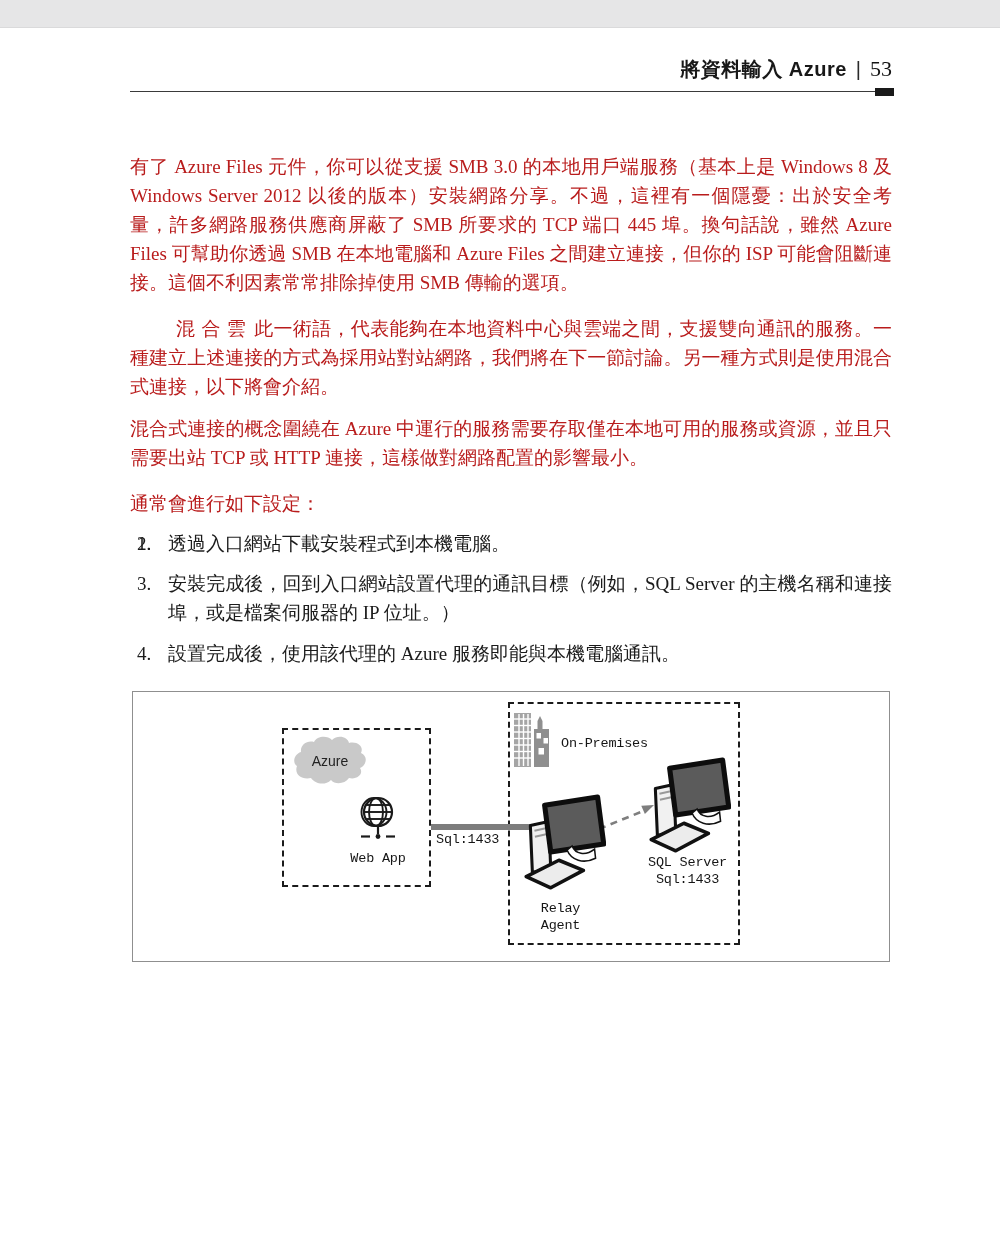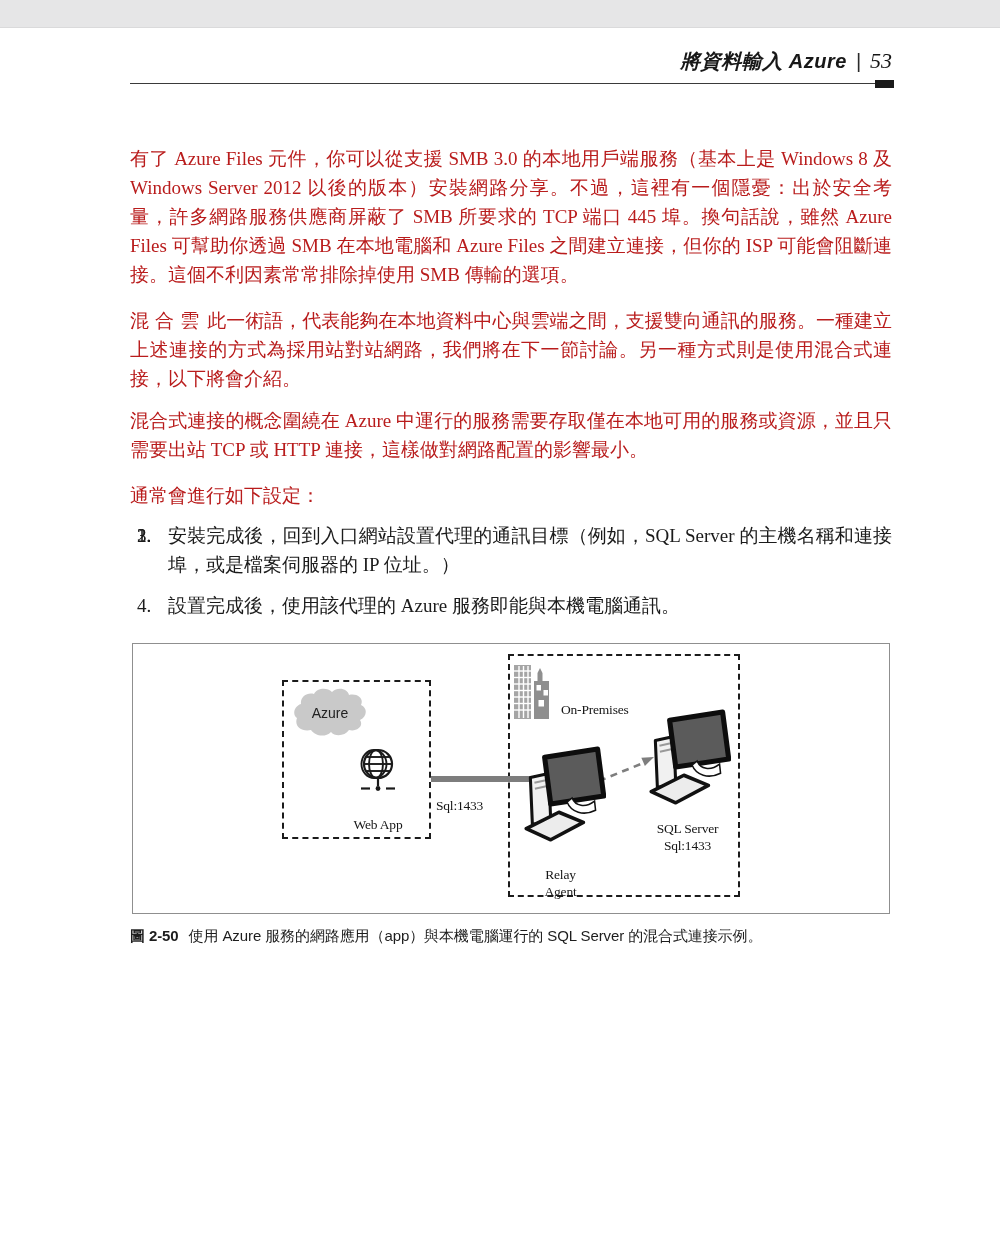--- a/index.html
+++ b/index.html
@@ -9,23 +9,23 @@
     color:#1c1c1c;overflow:hidden;position:relative;
   }
   .top-band{
     position:absolute;top:0;left:0;width:1000px;height:27px;
     background:#e6e6e7;border-bottom:1px solid #dadadb;
   }
   .content{position:absolute;left:130px;top:27px;width:762px;}
 
   
   .page-header{
-    margin-top:20px;padding-bottom:6px;position:relative;
+    margin-top:28px;padding-bottom:6px;position:relative;
     border-bottom:1px solid #3a3a3a;text-align:right;
-    line-height:28px;white-space:nowrap;font-style:italic;
+    line-height:28px;white-space:nowrap;
   }
   .hdr-title{
     font-family:"Liberation Sans","DejaVu Sans",sans-serif;
     font-weight:700;font-size:20px;letter-spacing:.5px;color:#181818;
   }
   .hdr-sep{
     font-family:"Liberation Sans","DejaVu Sans",sans-serif;
     font-weight:400;font-size:20px;margin:0 9px;color:#2a2a2a;
   }
   .hdr-page{font-size:22px;color:#141414;}
@@ -36,21 +36,21 @@
 
   
   .body-text{
     margin:0;font-size:19px;line-height:29px;text-align:justify;
     color:#b91c1c;
   }
   .p1{margin-top:60px;}
   .p2{margin-top:17px;}
   .p3{margin-top:13px;}
   .p4{margin-top:17px;}
-  .em-term{letter-spacing:.32em;margin-right:.1em;}
+  .em-term{letter-spacing:.32em;margin-right:.1em;margin-left:46px;}
   h2.section-heading{
     margin:24px 0 0 0;font-family:"Liberation Sans","DejaVu Sans",sans-serif;
     font-weight:700;font-size:24px;line-height:30px;color:#111;letter-spacing:0;
   }
   .olist{margin:0;padding:0;list-style:none;}
   .list-item{
     position:relative;padding-left:38px;margin-top:11px;
     font-size:19px;line-height:29px;text-align:justify;color:#1b1b1b;
   }
   .list-item .num{position:absolute;left:7px;top:0;}
@@ -59,22 +59,22 @@
   
   .figure-box{
     position:relative;margin-top:23px;margin-left:2px;
     width:756px;height:269px;border:1px solid #8f8f8f;
     background:#fff;box-sizing:content-box;
   }
   .dashed-box{position:absolute;border:2px dashed #1b1b1b;box-sizing:border-box;}
   .box-azure{left:149px;top:36px;width:149px;height:159px;}
   .box-onprem{left:375px;top:10px;width:232px;height:243px;}
   .fig-label{
-    position:absolute;font-family:Liberation Serif, serif;
-    font-size:13.5px;line-height:16.5px;color:#161616;letter-spacing:-.2px;margin-top:14px;
+    position:absolute;font-family:Liberation Mono, monospace;
+    font-size:13.5px;line-height:16.5px;color:#161616;letter-spacing:-.2px;
   }
   .lbl-webapp{left:195px;top:159px;width:100px;text-align:center;}
   .lbl-onprem{left:428px;top:44px;}
   .lbl-port{left:303px;top:140px;}
   .lbl-relay{left:385px;top:209px;width:85px;text-align:center;}
   .lbl-sql{left:502px;top:163px;width:105px;text-align:center;}
   .cloud-svg{position:absolute;left:158px;top:43px;width:78px;height:56px;}
   .globe-svg{position:absolute;left:221px;top:103px;width:44px;height:57px;}
   .building-svg{position:absolute;left:380px;top:17px;width:42px;height:62px;}
   .pc{position:absolute;width:82px;height:107px;z-index:3;}
@@ -112,21 +112,21 @@
 
   <p class="body-text p3">混合式連接的概念圍繞在 Azure 中運行的服務需要存取僅在本地可用的服務或資源，並且只需要出站 TCP 或 HTTP 連接，這樣做對網路配置的影響最小。</p>
 
   <p class="body-text p4">通常會進行如下設定：</p>
 
   <div class="olist">
     <div class="list-item">
       <span class="num">1.</span>
     </div>
     <div class="list-item">
-      <span class="num">2.</span>
+      <span class="num">2.</span><span>透過入口網站下載安裝程式到本機電腦。</span>
     </div>
     <div class="list-item">
       <span class="num">3.</span><span>安裝完成後，回到入口網站設置代理的通訊目標（例如，SQL Server 的主機名稱和連接埠，或是檔案伺服器的 IP 位址。）</span>
     </div>
     <div class="list-item li4">
       <span class="num">4.</span><span>設置完成後，使用該代理的 Azure 服務即能與本機電腦通訊。</span>
     </div>
   </div>
 
   <div class="figure-box">
@@ -200,15 +200,14 @@
       <path d="M10,37 L21,34.5" stroke="#999" stroke-width="2"></path>
       <path d="M10.5,43 L21.5,40.5" stroke="#999" stroke-width="2"></path>
       <path d="M20,12 L72,4 L78,50 L26,58 Z" fill="#5b5b5b" stroke="#0d0d0d" stroke-width="5" stroke-linejoin="round"></path>
       <path d="M42,56 C46,66 58,70 70,64 L69,55 C60,62 50,60 47,52 Z" fill="#ffffff" stroke="#111" stroke-width="1.5"></path>
       <path d="M2,82 L34,66 L58,76 L26,93 Z" fill="#ececec" stroke="#111" stroke-width="3.5" stroke-linejoin="round"></path>
     </svg>
     <div class="fig-label lbl-sql"><span>SQL Server</span><br><span>Sql:1433</span></div>
 
   </div>
 
-  <p class="caption"><span class="caption-prefix">圖 2-50</span><span>使用 Azure 服務的網路應用（app）與本機電腦運行的 SQL Server 的混合式連接示例。</span></p>
 
 </div>
 
 </body></html>

